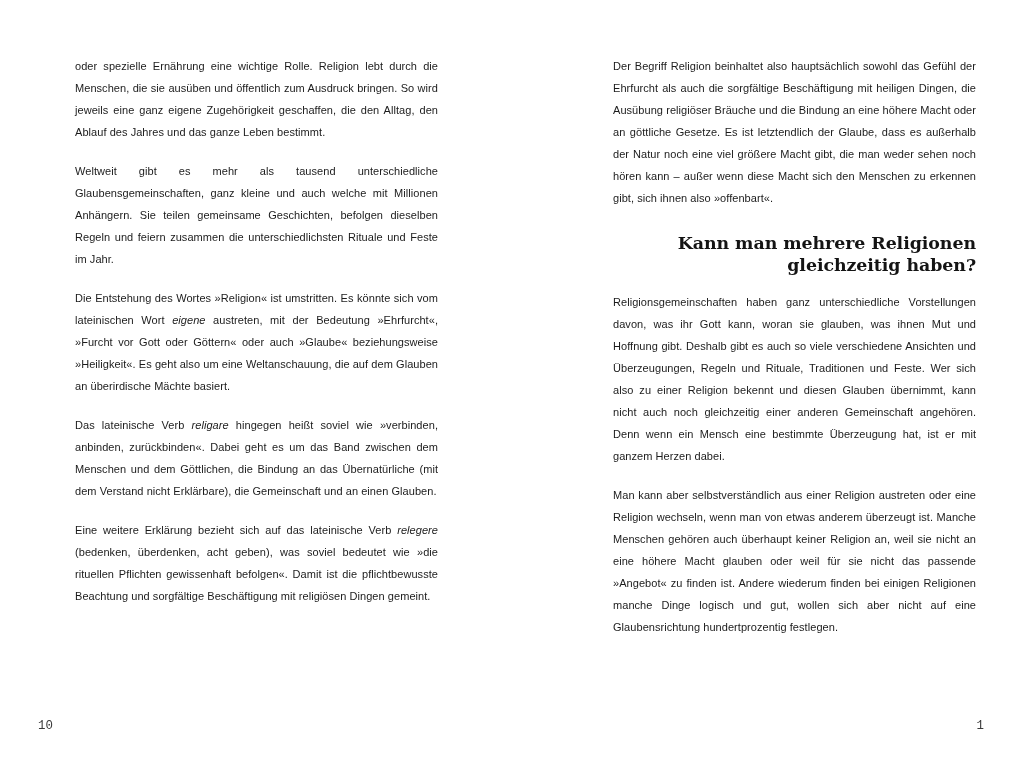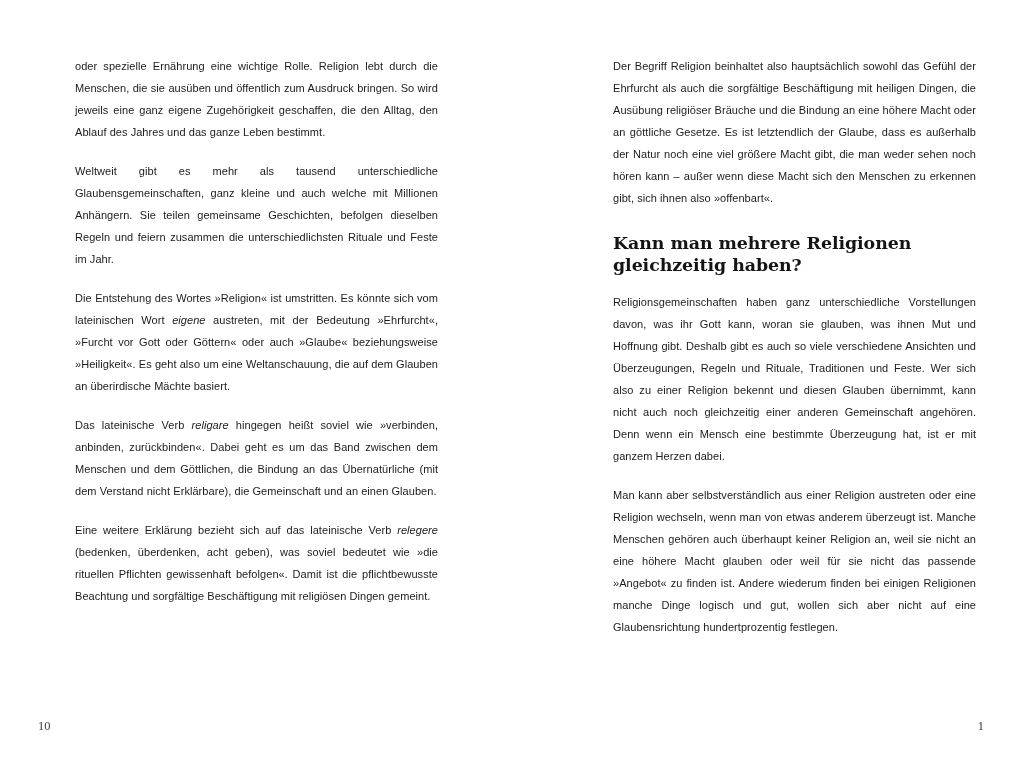--- a/index.html
+++ b/index.html
@@ -48,35 +48,35 @@
     font-family: Liberation Sans, sans-serif;
   }
   p.body-text:last-child {
     margin-bottom: 0;
   }
   h2.section-heading {
     margin: 24px 0 15px 0;
     font-size: 17.4px;
     line-height: 21.5px;
     font-weight: bold;
-    text-align: left;
+    text-align: right;
     color: #141414;
     font-family: "DejaVu Serif", "Liberation Serif", serif;
     letter-spacing: -0.004em;
   }
   .italic {
     font-style: italic;
   }
   .folio {
     position: absolute;
     bottom: 0;
     font-size: 12.4px;
     line-height: 14px;
     color: #3a3a3a;
-    font-family: Liberation Serif, serif;
+    font-family: Liberation Mono, monospace;
   }
   .folio-left {
     left: 38px;
     top: 719px;
   }
   .folio-right {
     right: 36px;
     top: 719px;
   }
 </style>

